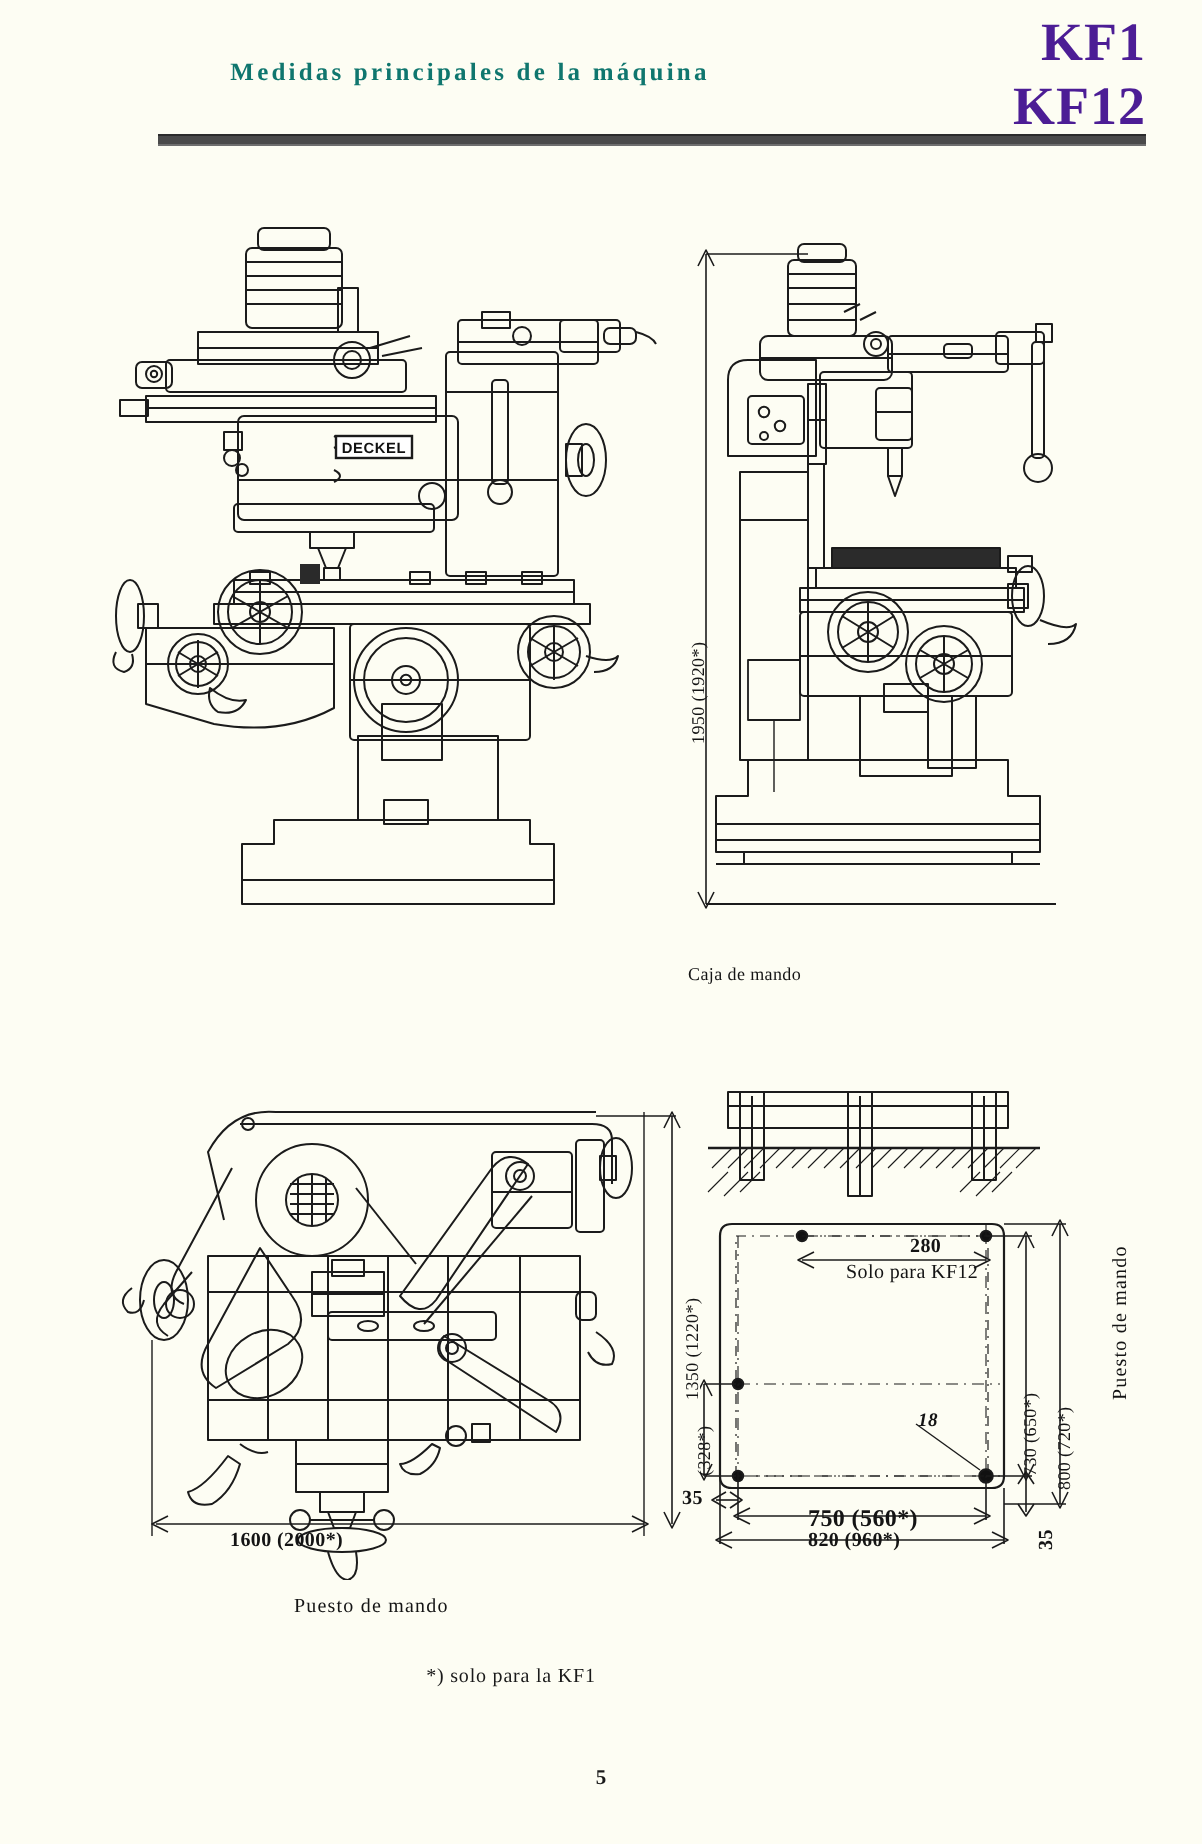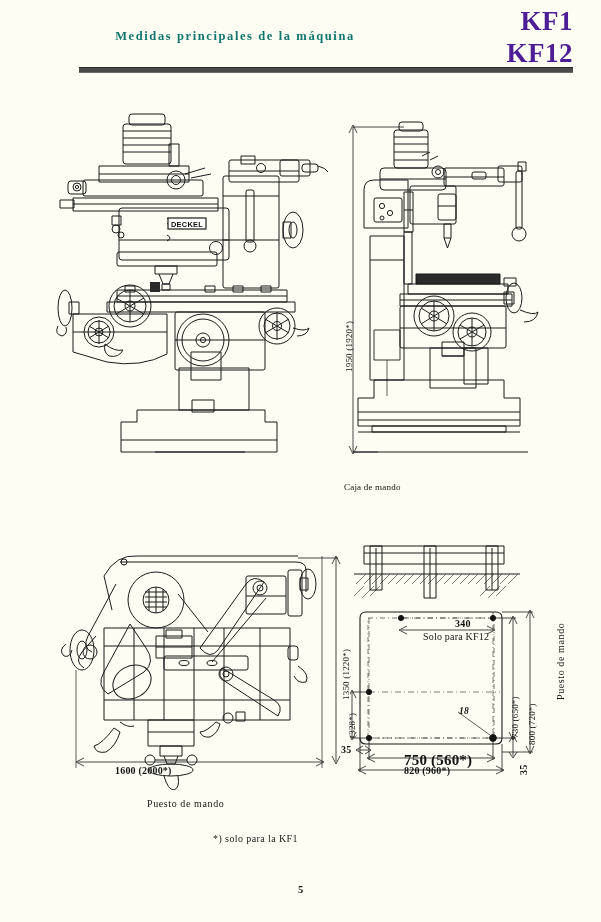--- a/index.html
+++ b/index.html
@@ -508,37 +508,37 @@
 
         <g stroke-width="0.8">
           <path d="M163 198 V216"></path>
           <path d="M159 202 L163 196 L167 202"></path>
           <path d="M159 212 L163 218 L167 212"></path>
         </g>
       </g>
     </svg>
   </div>
 
-  <div class="lbl b" style="left:455px; top:618px; font-size:10px;">340</div>
+  <div class="lbl b" style="left:455px; top:618px; font-size:10px;">280</div>
 
   <div class="lbl" style="left:423px; top:631px; font-size:10px;">Solo para KF12</div>
 
   <div class="lbl ital" style="left:459px; top:706px;">18</div>
 
   <div class="lbl rot90" style="left:510px; top:738px;">730 (650*)</div>
 
   <div class="lbl rot90" style="left:527px; top:745px;">800 (720*)</div>
 
   <div class="lbl rot90" style="left:347px; top:738px;">(328*)</div>
 
   <div class="lbl b" style="left:341px; top:744px; font-size:10px;">35</div>
 
   <div class="lbl rot90 b" style="left:518px; top:775px; font-size:10px;">35</div>
 
-  <div class="lbl b" style="left:404px; top:752px; font-size:15px;">750 (560*)</div>
+  <div class="lbl b" style="left:404px; top:752px; font-size:12px;">750 (560*)</div>
 
   <div class="lbl b" style="left:404px; top:765px; font-size:10px;">820 (960*)</div>
 
   <div class="lbl rot90 cap" style="left:555px; top:700px;">Puesto de mando</div>
 
   <div id="footnote">*) solo para la KF1</div>
 
   <div id="page-number">5</div>
 
 </div>

